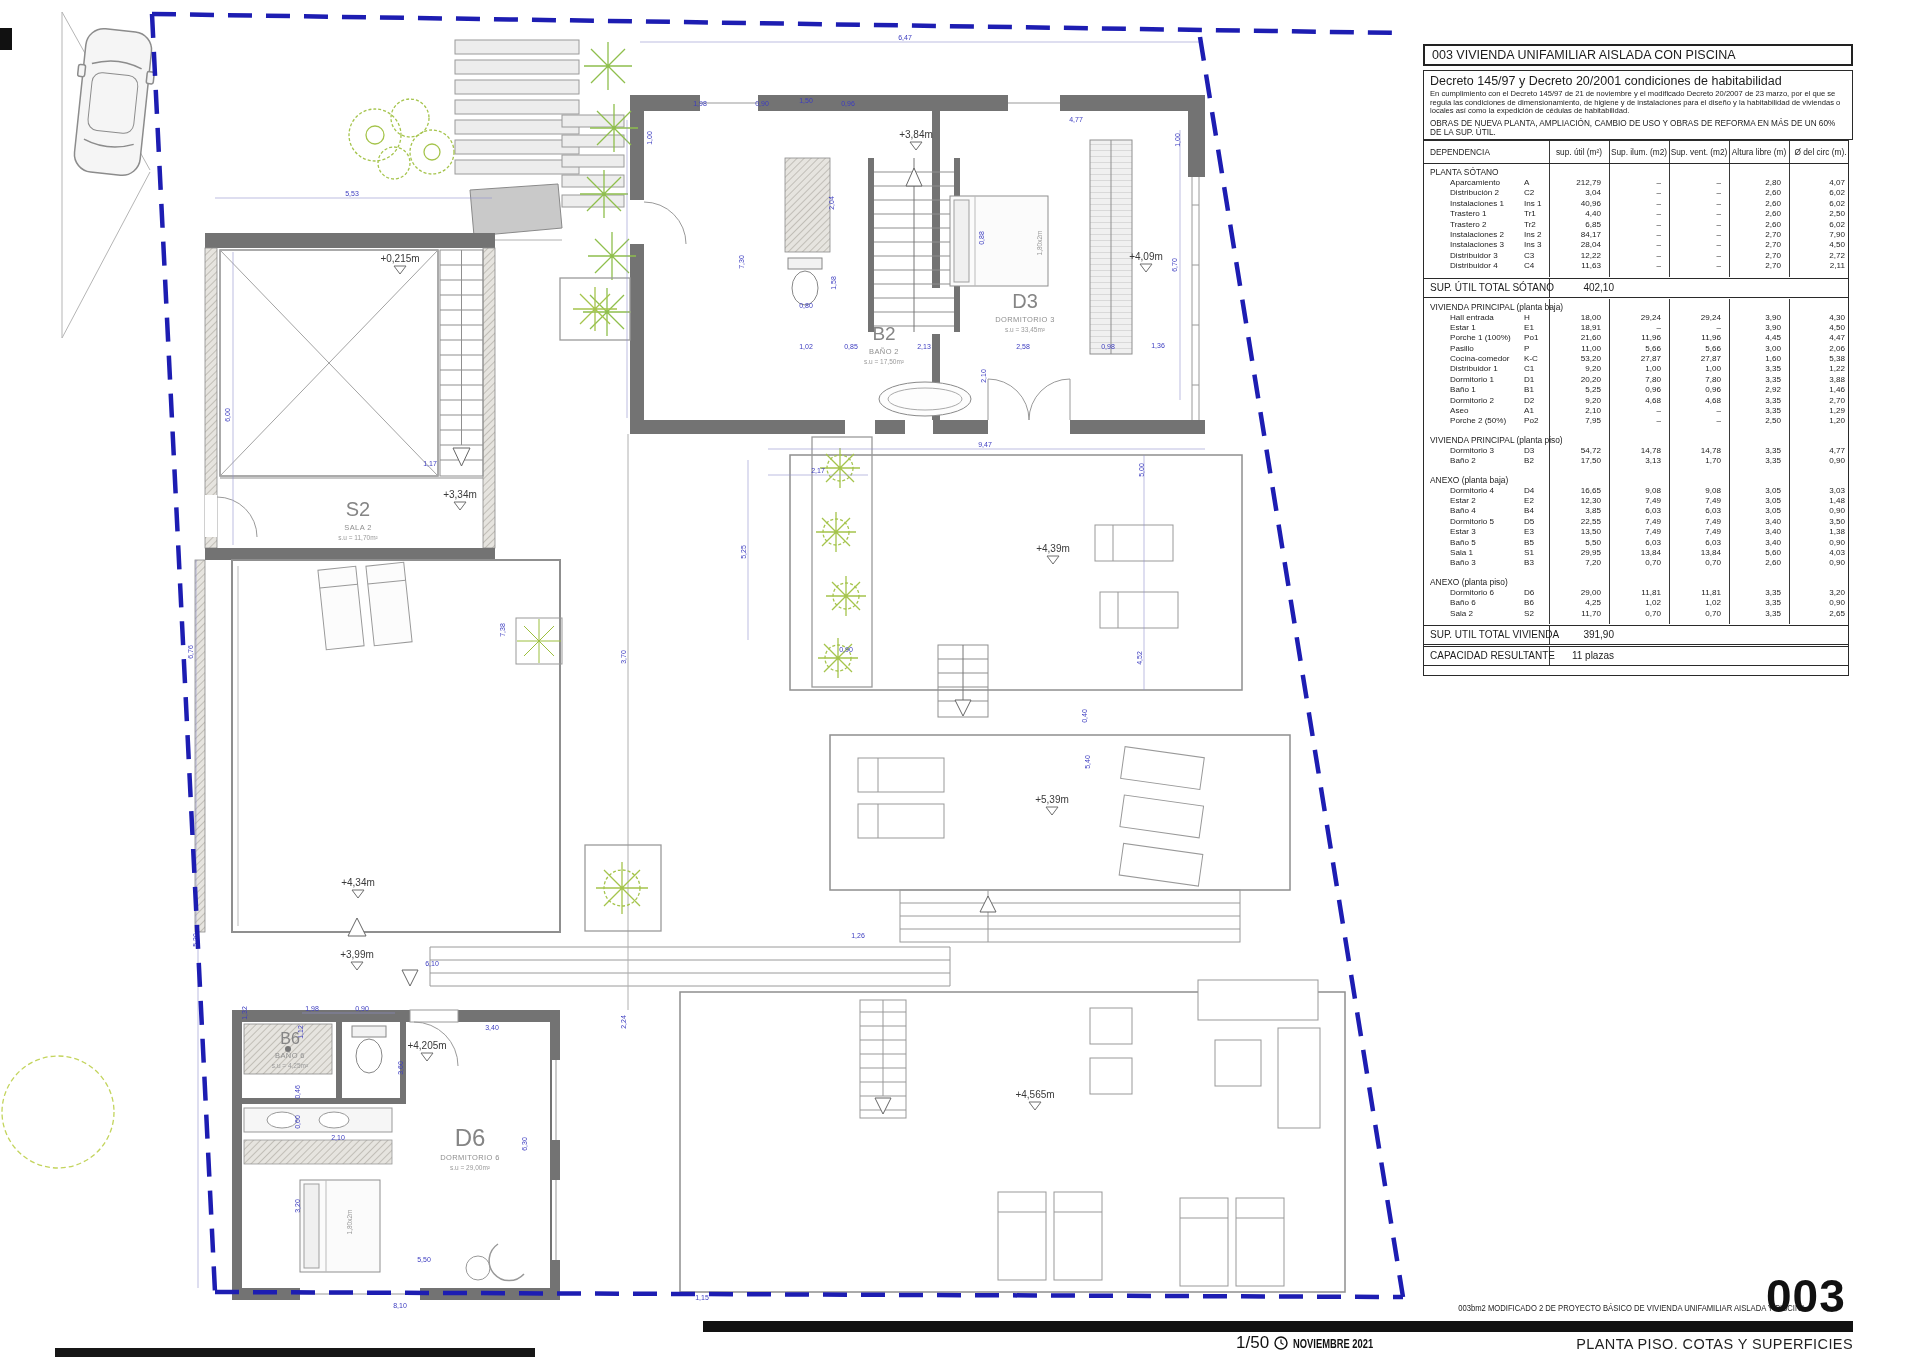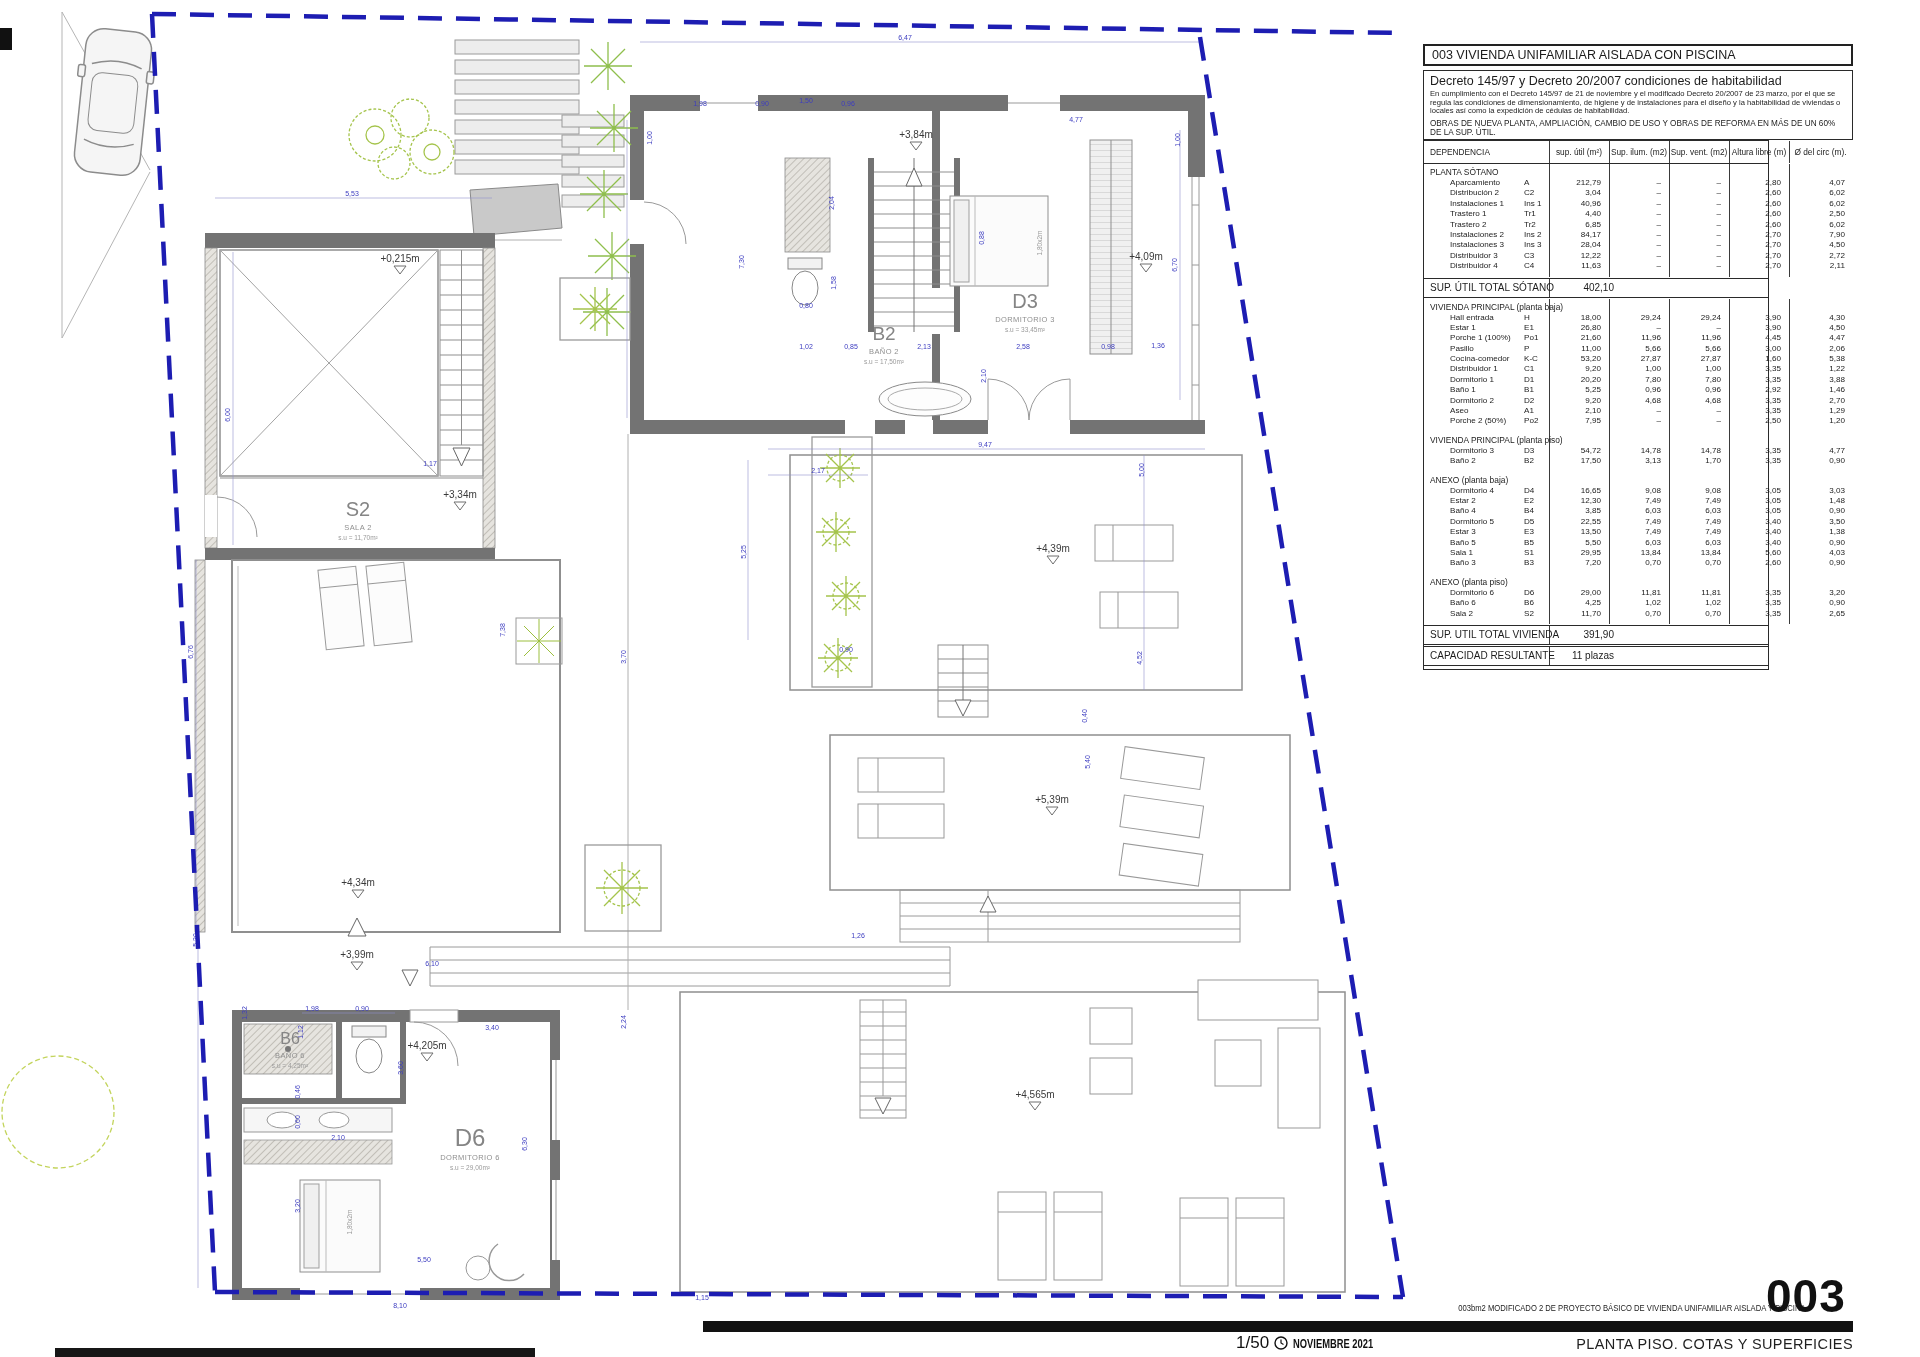--- a/index.html
+++ b/index.html
@@ -17,22 +17,22 @@
   .bedlab{font-size:6.5px;fill:#9a9a9a;text-anchor:middle;}
 
   
   .pbox{position:absolute;left:1423px;width:430px;background:#fff;box-sizing:border-box;}
   .pbox.title{top:44px;height:22px;border:2px solid #222;font-size:12.5px;line-height:18px;padding-left:7px;}
   .pbox.decreto{top:70px;height:70px;border:1.2px solid #2a2a2a;padding:3px 6px;}
   .dec-h{font-size:12.5px;margin-bottom:2px;}
   .dec-b{font-size:7.6px;line-height:8.6px;color:#222;}
   .dec-o{font-size:8.2px;line-height:9.4px;margin-top:3px;}
 
-  .ptable{position:absolute;left:1423px;top:140px;width:346px;border:1.5px solid #2a2a2a;
-          background:#fff;box-sizing:border-box;padding-bottom:2px;}
+  .ptable{position:absolute;left:1423px;top:140px;width:426px;border:1.5px solid #2a2a2a;
+          background:#fff;box-sizing:border-box;padding-bottom:8px;}
   .trow{position:relative;display:block;}
   .vl{position:absolute;top:0;bottom:0;width:1px;background:#3a3a3a;}
   .thead{height:22px;border-bottom:1.2px solid #2a2a2a;}
   .hc{position:absolute;top:6px;font-size:8.3px;}
   .hc0{left:6px;}
   .hc1{left:125px;width:60px;text-align:center;}
   .hc2{left:185px;width:60px;text-align:center;}
   .hc3{left:245px;width:60px;text-align:center;}
   .hc4{left:305px;width:60px;text-align:center;}
   .hc5{left:365px;width:63px;text-align:center;}
@@ -511,21 +511,21 @@
       <line x1="215" y1="1292" x2="1403" y2="1297"></line>
       <line x1="1200" y1="37" x2="1403" y2="1297"></line>
     </g>
   </svg>
 
   <div class="pbox title">
     <span>003 VIVIENDA UNIFAMILIAR AISLADA CON PISCINA</span>
   </div>
 
   <div class="pbox decreto">
-    <div class="dec-h">Decreto 145/97 y Decreto 20/2007 condiciones de habitabilidad</div>
+    <div class="dec-h">Decreto 145/97 y Decreto 20/2001 condiciones de habitabilidad</div>
     <div class="dec-b">En cumplimiento con el Decreto 145/97 de 21 de noviembre y el modificado Decreto 20/2007 de 23 marzo, por el que se regula las condiciones de dimensionamiento, de higiene y de instalaciones para el diseño y la habitabilidad de viviendas o locales así como la expedición de cédulas de habitabilidad.</div>
     <div class="dec-o">OBRAS DE NUEVA PLANTA, AMPLIACIÓN, CAMBIO DE USO Y OBRAS DE REFORMA EN MÁS DE UN 60% DE LA SUP. ÚTIL.</div>
   </div>
 
   <div class="ptable">
       <div class="trow thead">
         <i class="vl" style="left: 125px;"></i>
         <i class="vl" style="left: 185px;"></i>
         <i class="vl" style="left: 245px;"></i>
         <i class="vl" style="left: 305px;"></i>
@@ -706,21 +706,21 @@
         <span class="cv cv6">4,30</span>
       </div>
       <div class="trow tdata">
         <i class="vl" style="left: 125px;"></i>
         <i class="vl" style="left: 185px;"></i>
         <i class="vl" style="left: 245px;"></i>
         <i class="vl" style="left: 305px;"></i>
         <i class="vl" style="left: 365px;"></i>
         <span class="cname">Estar 1</span>
         <span class="ccode">E1</span>
-        <span class="cv cv2">26,80</span>
+        <span class="cv cv2">18,91</span>
         <span class="cv cv3">–</span>
         <span class="cv cv4">–</span>
         <span class="cv cv5">3,90</span>
         <span class="cv cv6">4,50</span>
       </div>
       <div class="trow tdata">
         <i class="vl" style="left: 125px;"></i>
         <i class="vl" style="left: 185px;"></i>
         <i class="vl" style="left: 245px;"></i>
         <i class="vl" style="left: 305px;"></i>

